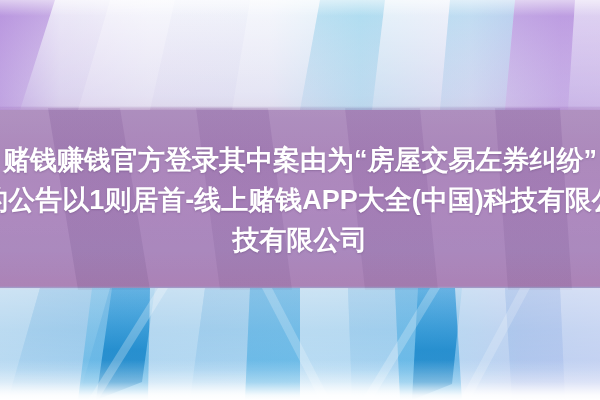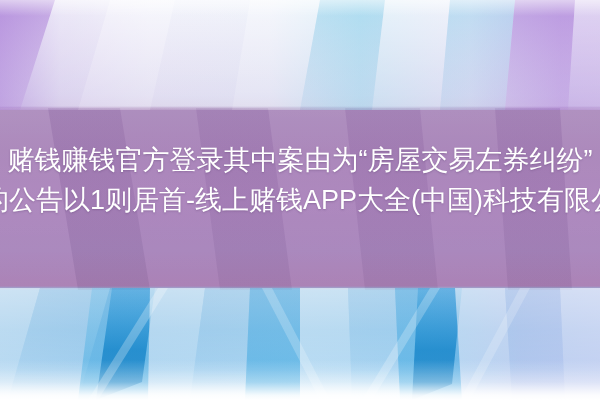--- a/index.html
+++ b/index.html
@@ -103,21 +103,21 @@
   }
 
   
   #caption {
     position: absolute;
     left: 0;
     top: 140px;
     width: 600px;
     text-align: center;
     color: #ffffff;
-    font-weight: normal;
+    font-weight: bold;
     font-size: 27px;
     line-height: 40px;
     letter-spacing: 0px;
     white-space: nowrap;
     text-shadow: 0 1px 2px rgba(90,60,110,0.35);
   }
   #caption .cap-line {
     display: block;
     white-space: nowrap;
   }
@@ -221,15 +221,16 @@
       <polygon points="520,288 530,288 470,400 460,400" fill="#ffffff" opacity="0.20"></polygon>
     </svg>
   </div>
 
   <div class="bg-layer" id="bg-top-fade"></div>
   <div class="bg-layer" id="bg-bottom-fade"></div>
 
   <div id="caption">
     <span class="cap-line bleed">赌钱赚钱官方登录其中案由为“房屋交易左券纠纷”</span>
     <span class="cap-line bleed2">的公告以1则居首-线上赌钱APP大全(中国)科技有限公</span>
+    <span class="cap-line">技有限公司</span>
   </div>
 
 </div>
 
 </body></html>

